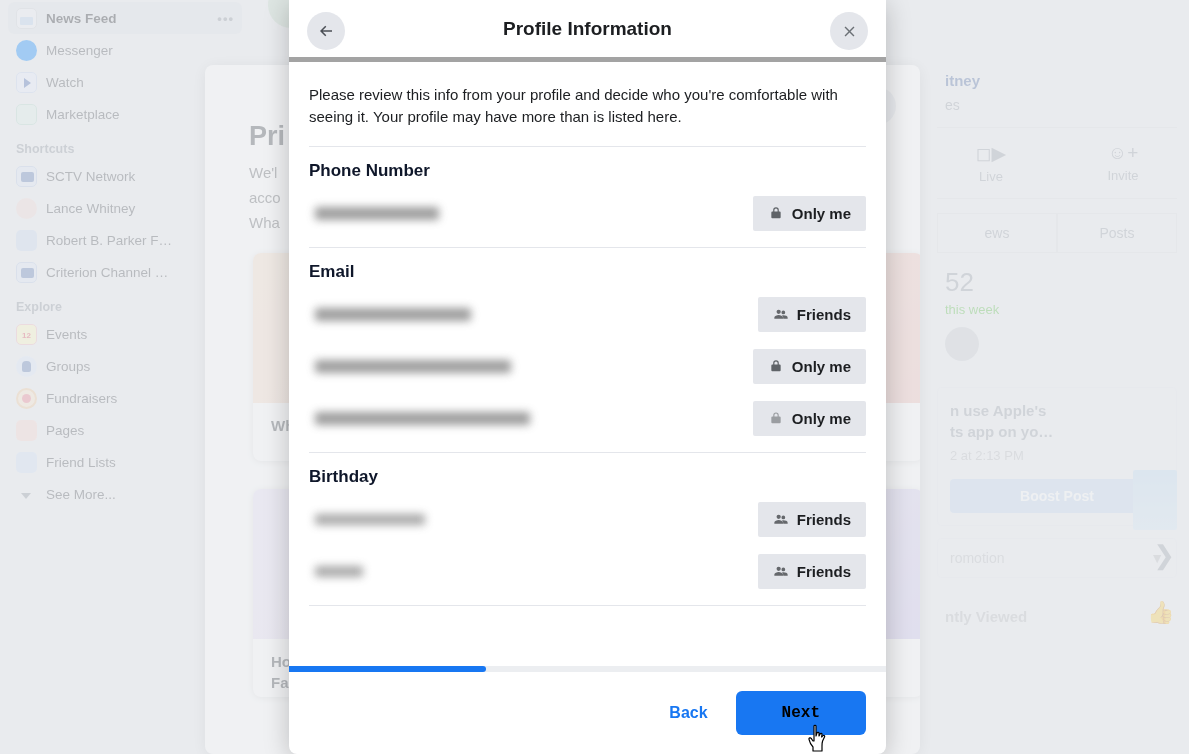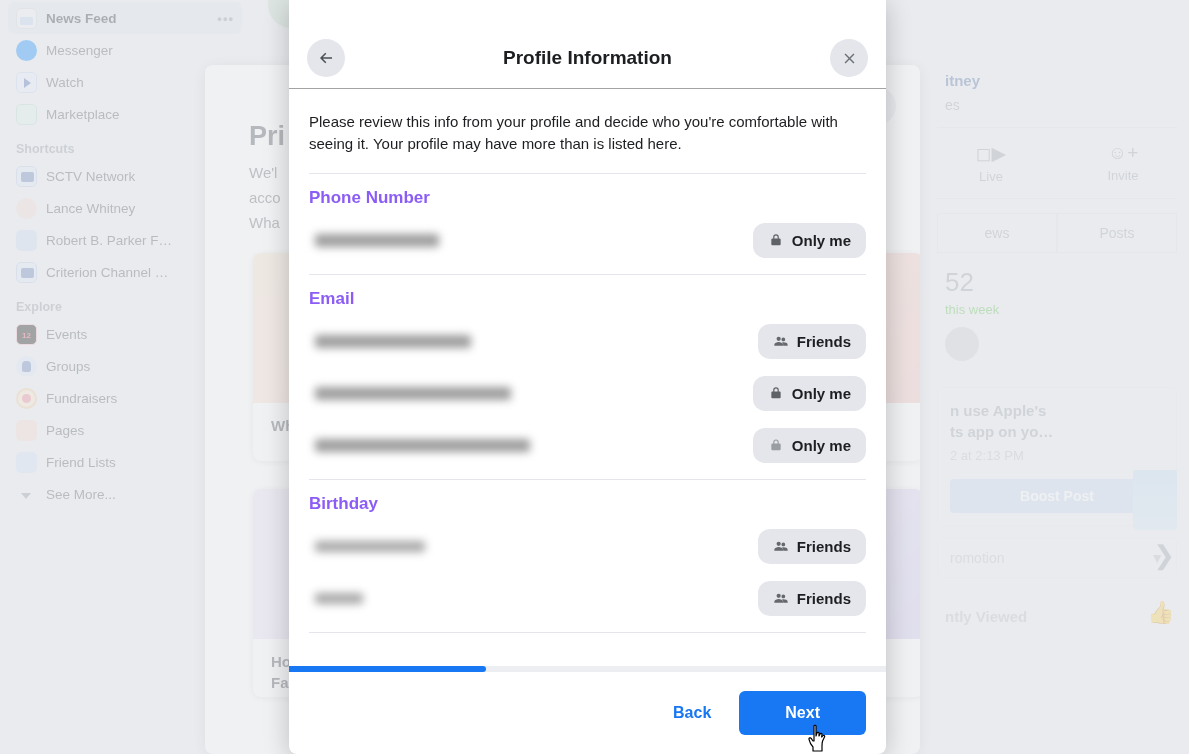--- a/index.html
+++ b/index.html
@@ -38,21 +38,21 @@
   .ic-news   { background:#eef1f5; border:1px solid #cdd2d9; }
   .ic-news:after{content:"";position:absolute;left:3px;top:8px;width:13px;height:8px;background:#b9d3ee;border-radius:1px;}
   .ic-msg    { background:#0084ff; border-radius:50%; }
   .ic-watch  { background:#e8eefc; border:1px solid #c3d3f0;}
   .ic-watch:after{content:"";position:absolute;left:7px;top:5px;border-left:7px solid #4267b2;border-top:5px solid transparent;border-bottom:5px solid transparent;}
   .ic-market { background:#dff0ea; border:1px solid #b5d8cc;}
   .ic-group  { background:#dde6f5; border:1px solid #b8c9e6;}
   .ic-group:after{content:"";position:absolute;left:4px;top:5px;width:13px;height:10px;background:#5b7bb5;border-radius:2px;}
   .ic-person { background:#f1d9d5; border-radius:50%; }
   .ic-book   { background:#c9d8f0; }
-  .ic-events { background:#000000; border:1px solid #f0b8bd; font-size:8px; color:#e24b5c;
+  .ic-events { background:#fef9c3; border:1px solid #f0b8bd; font-size:8px; color:#e24b5c;
                text-align:center; line-height:21px; font-weight:bold;}
   .ic-groups2{ background:#dbe7fb; border-radius:50%;}
   .ic-groups2:after{content:"";position:absolute;left:6px;top:5px;width:9px;height:11px;background:#5b7bb5;border-radius:4px 4px 2px 2px;}
   .ic-pages  { background:#f9d7d0; }
   .ic-fund   { background:#fbe5cd; border-radius:50%; border:2px solid #f0c79a;}
   .ic-fund:after{content:"";position:absolute;left:4px;top:4px;width:9px;height:9px;background:#ef7e8e;border-radius:50%;}
   .ic-flist  { background:#cfe0f7;}
   .ic-caret  { width:21px;height:21px;margin-right:9px;flex:0 0 21px;position:relative;}
   .ic-caret:after{content:"";position:absolute;left:5px;top:9px;border-left:5px solid transparent;border-right:5px solid transparent;border-top:6px solid #8d949e;}
 
@@ -113,81 +113,81 @@
 
   
   .modal {
     position: absolute; left: 289px; top: 0; width: 597px; height: 754px;
     background: #fff; border-radius: 0 0 8px 8px;
     box-shadow: 0 4px 26px rgba(0,0,0,.22);
     display: flex; flex-direction: column;
   }
   .m-header {
     position: relative; height: 62px; flex: 0 0 62px;
-    border-bottom: 1px solid #a3a3a3;
-    display: flex; align-items: center; justify-content: center; margin-top: 27px;
+    border-bottom: 5px solid #a3a3a3;
+    display: flex; align-items: center; justify-content: center;
   }
   .m-title { font-size: 19px; font-weight: bold; color: #1c1e21; }
   .circ-btn {
     position: absolute; top: 12px; width: 38px; height: 38px; border-radius: 50%;
     background: #e4e6eb; display: flex; align-items: center; justify-content: center;
     cursor: pointer; border: none; padding: 0;
   }
   .circ-btn.back { left: 18px; }
   .circ-btn.close { right: 18px; }
   .circ-btn svg { display:block; }
 
   .m-body { flex: 1 1 auto; overflow-y: auto; position: relative; }
   .m-intro {
     font-size: 15px; color: #1c1e21; line-height: 22px;
     padding: 22px 20px 18px 20px;
   }
   .sec { border-top: 1px solid #e4e6eb; margin: 0 20px; padding: 14px 0 8px 0; }
-  .sec-title { font-size: 17px; font-weight: bold; color: #8b5cf6; margin-bottom: 6px;}
+  .sec-title { font-size: 17px; font-weight: bold; color: #0f172a; margin-bottom: 6px;}
   .row {
     display: flex; align-items: center; justify-content: space-between;
     min-height: 52px;
   }
   .redact {
     height: 13px; border-radius: 2px; position: relative;
     background: #8c8c8c;
     filter: blur(4px);
     opacity: .85;
   }
   .redact.r-phone { width: 124px; }
   .redact.r-e1 { width: 156px; }
   .redact.r-e2 { width: 196px; }
   .redact.r-e3 { width: 215px; }
   .redact.r-b1 { width: 110px; height:11px; background:#9a9a9a;}
   .redact.r-b2 { width: 48px;  height:11px; background:#9a9a9a;}
   .redact-wrap { padding-left: 6px; }
 
   .pbtn {
     display: inline-flex; align-items: center; gap: 8px;
-    background: #e4e6eb; border: none; border-radius: 12px;
+    background: #e4e6eb; border: none; border-radius: 2px;
     padding: 9px 15px; font-size: 15px; font-weight: bold; color: #1c1e21;
     cursor: pointer; white-space: nowrap; font-family: inherit;
   }
   .pbtn svg { display:block; flex:0 0 auto;}
 
   .m-footer { flex: 0 0 auto; }
   .prog-track { height: 6px; background: #eceef1; position: relative; }
   .prog-fill { height: 6px; background: #1877f2; border-radius: 0 3px 3px 0;}
   .m-actions {
     height: 82px; display: flex; align-items: center; justify-content: flex-end;
     gap: 12px; padding: 12px 20px;
   }
   .back-link {
     background: none; border: none; font-size: 16px; font-weight: bold;
     color: #1877f2; cursor: pointer; padding: 10px 16px; font-family: inherit;
   }
   .next-btn {
     background: #1877f2; border: none; border-radius: 6px;
-    color: #ffffff; font-size: 16px; font-weight: bold;
-    padding: 13px 46px; cursor: pointer; font-family: Liberation Sans, sans-serif;
+    color: #000000; font-size: 16px; font-weight: bold;
+    padding: 13px 46px; cursor: pointer; font-family: Liberation Mono, monospace;
   }
   .cursor { position: absolute; left: 806px; top: 724px; pointer-events: none; }
 </style>
 </head>
 <body>
 
 <div id="root">
 
   <div class="bg-layer">
 

